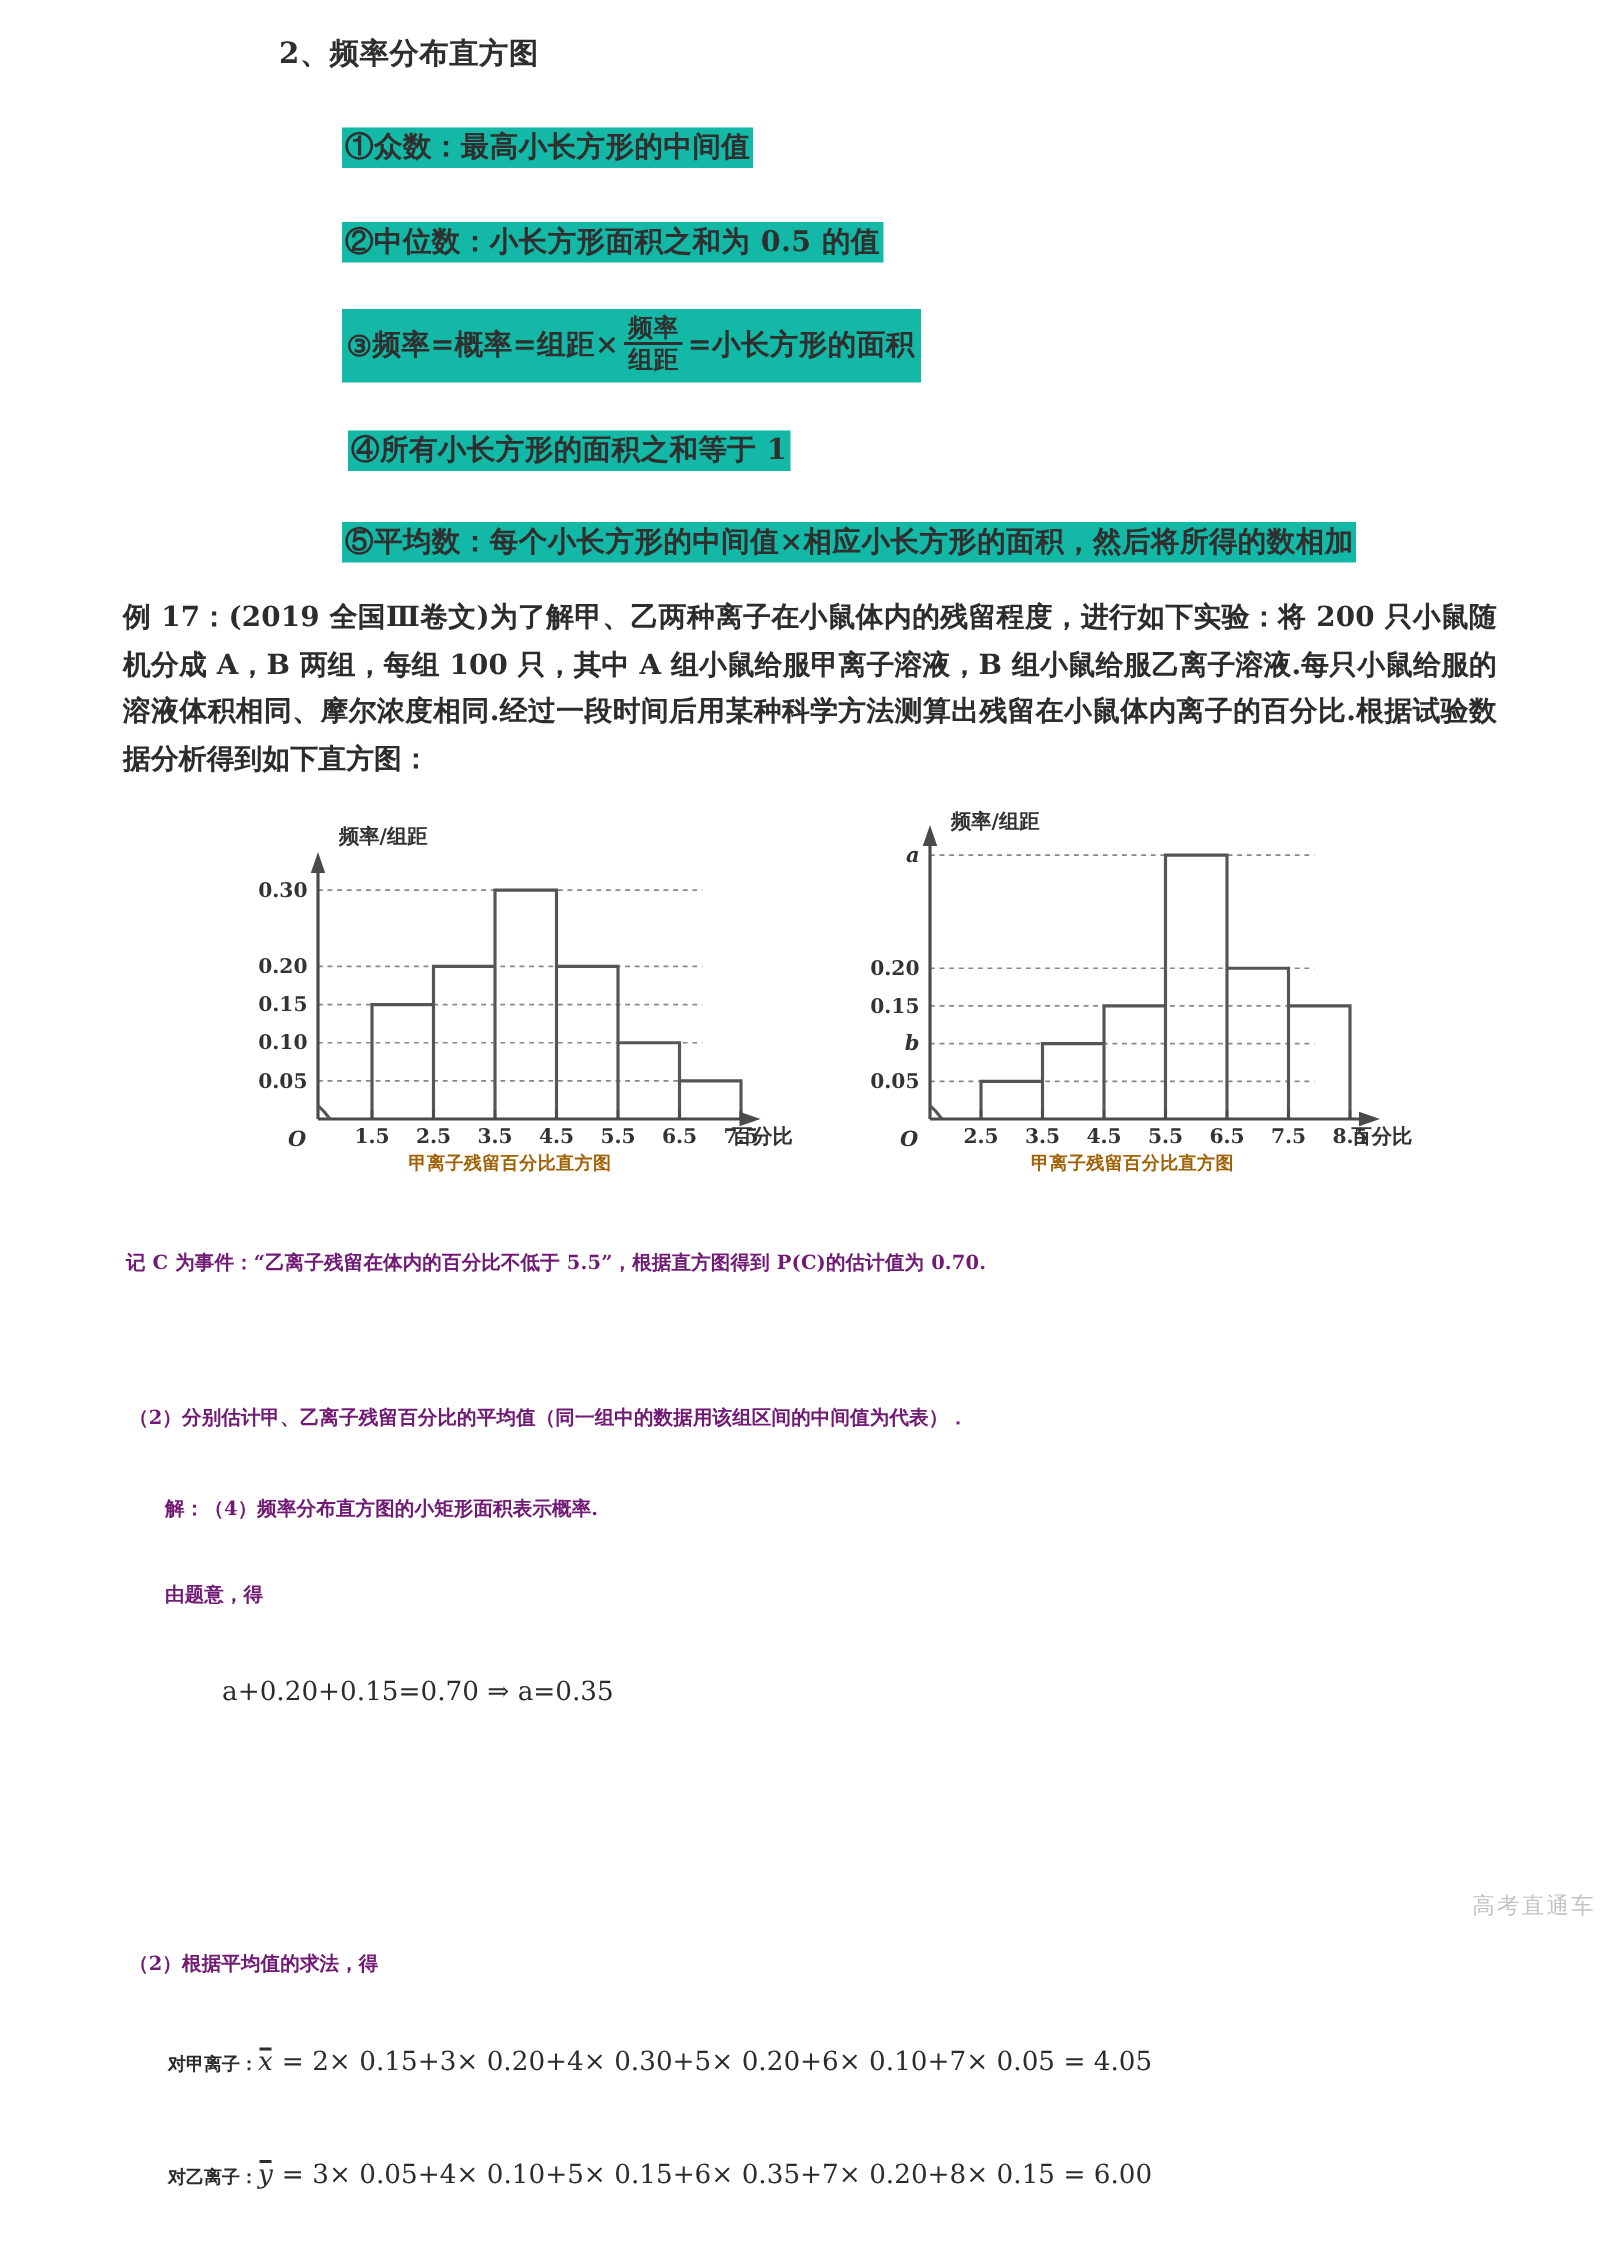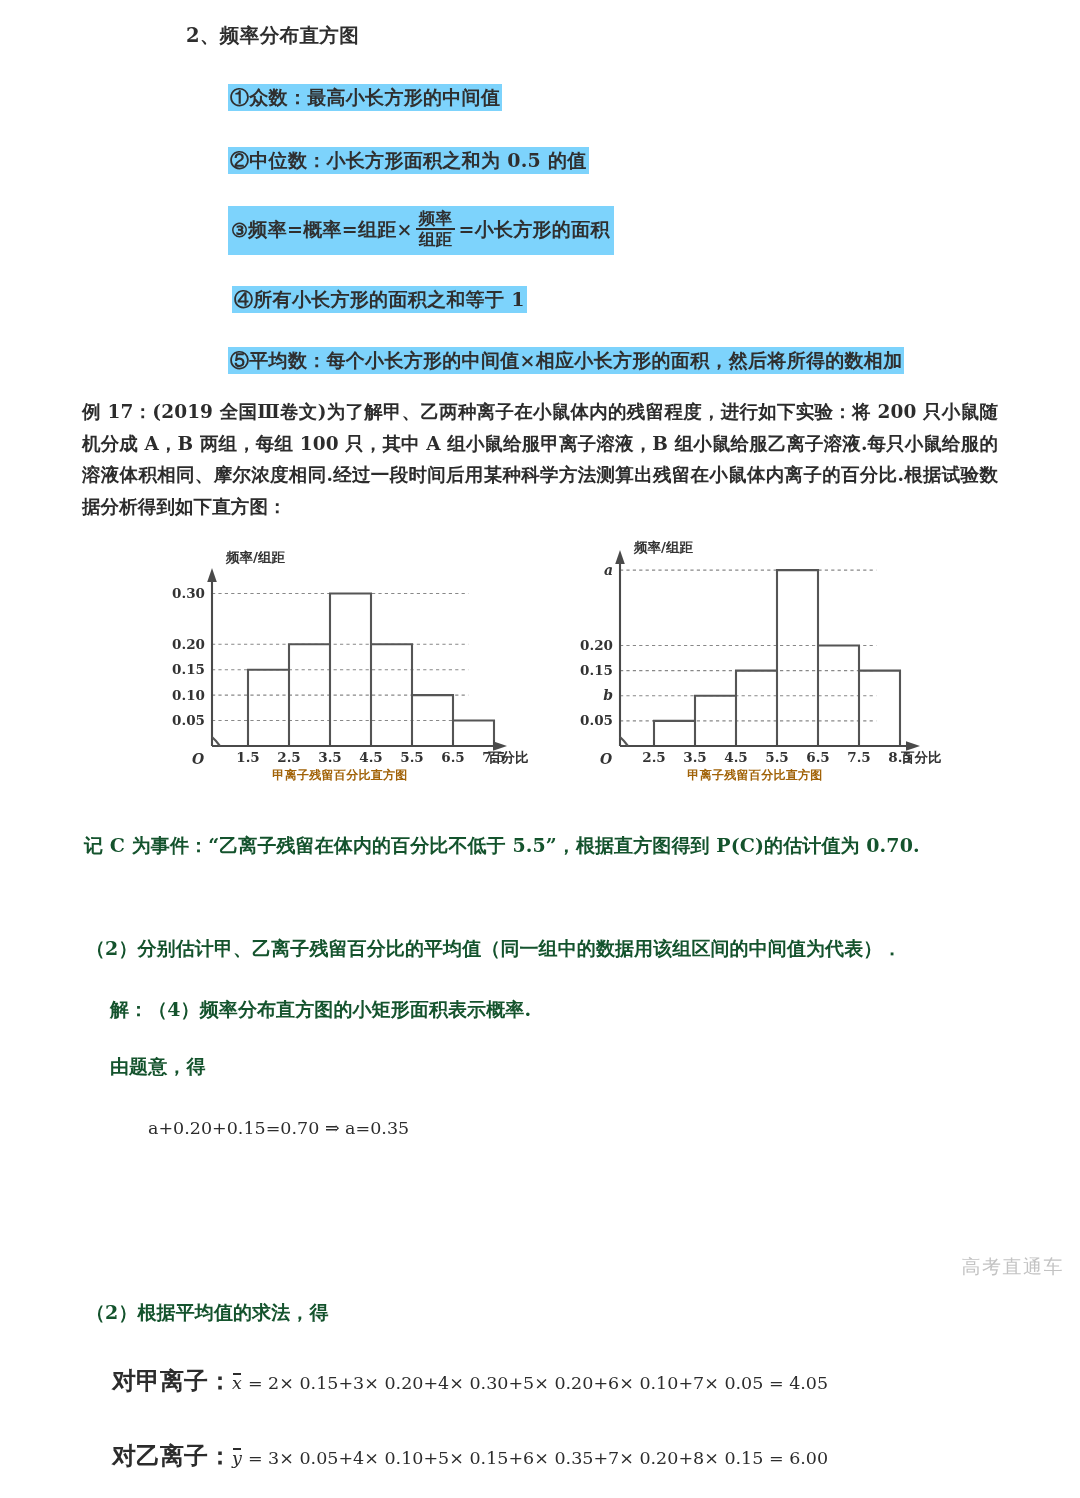--- a/index.html
+++ b/index.html
@@ -41,21 +41,21 @@
   }
   .note-item {
     position: absolute;
     font-size: 19px;
     font-weight: bold;
     color: #2f2f2f;
     letter-spacing: .3px;
     white-space: nowrap;
   }
   .hl {
-    background: #7dd3fc;
+    background: #14b8a6;
     padding: 2px 2px 3px 2px;
     box-decoration-break: clone;
   }
   .n1 { left: 228px; top: 85px; }
   .n2 { left: 228px; top: 148px; }
   .n3 { left: 228px; top: 206px; }
   .n4 { left: 232px; top: 287px; }
   .n5 { left: 228px; top: 348px; }
 
   .frac {
@@ -138,23 +138,23 @@
     text-align: center;
     font-size: 12px;
     font-weight: bold;
     color: #a16207;
     letter-spacing: .3px;
   }
 
   
   .line {
     position: absolute;
-    font-size: 19px;
-    font-weight: bold;
-    color: #14532d;
+    font-size: 13px;
+    font-weight: bold;
+    color: #701a75;
     white-space: nowrap;
     letter-spacing: .1px;
   }
   .eq {
     position: absolute;
     font-size: 17.5px;
     color: #2c2c2c;
     white-space: nowrap;
     font-family: "DejaVu Serif", "Liberation Serif", serif;
   }
@@ -182,30 +182,30 @@
     content: "";
     position: absolute;
     left: 6%;
     right: 6%;
     top: 0.01em;
     height: 1.4px;
     background: #2c2c2c;
   }
   .lbl {
     font-family: Liberation Serif, serif;
-    font-size: 24px;
+    font-size: 12px;
     font-weight: bold;
   }
 
   
   .watermark {
     position: absolute;
     right: 16px;
     bottom: 22px;
-    font-size: 19px;
+    font-size: 15px;
     color: #c3c3c3;
     letter-spacing: 1.5px;
     font-family: "DejaVu Sans", "Liberation Sans", sans-serif;
   }
 </style>
 </head>
 <body>
 
 <div class="page">
 

